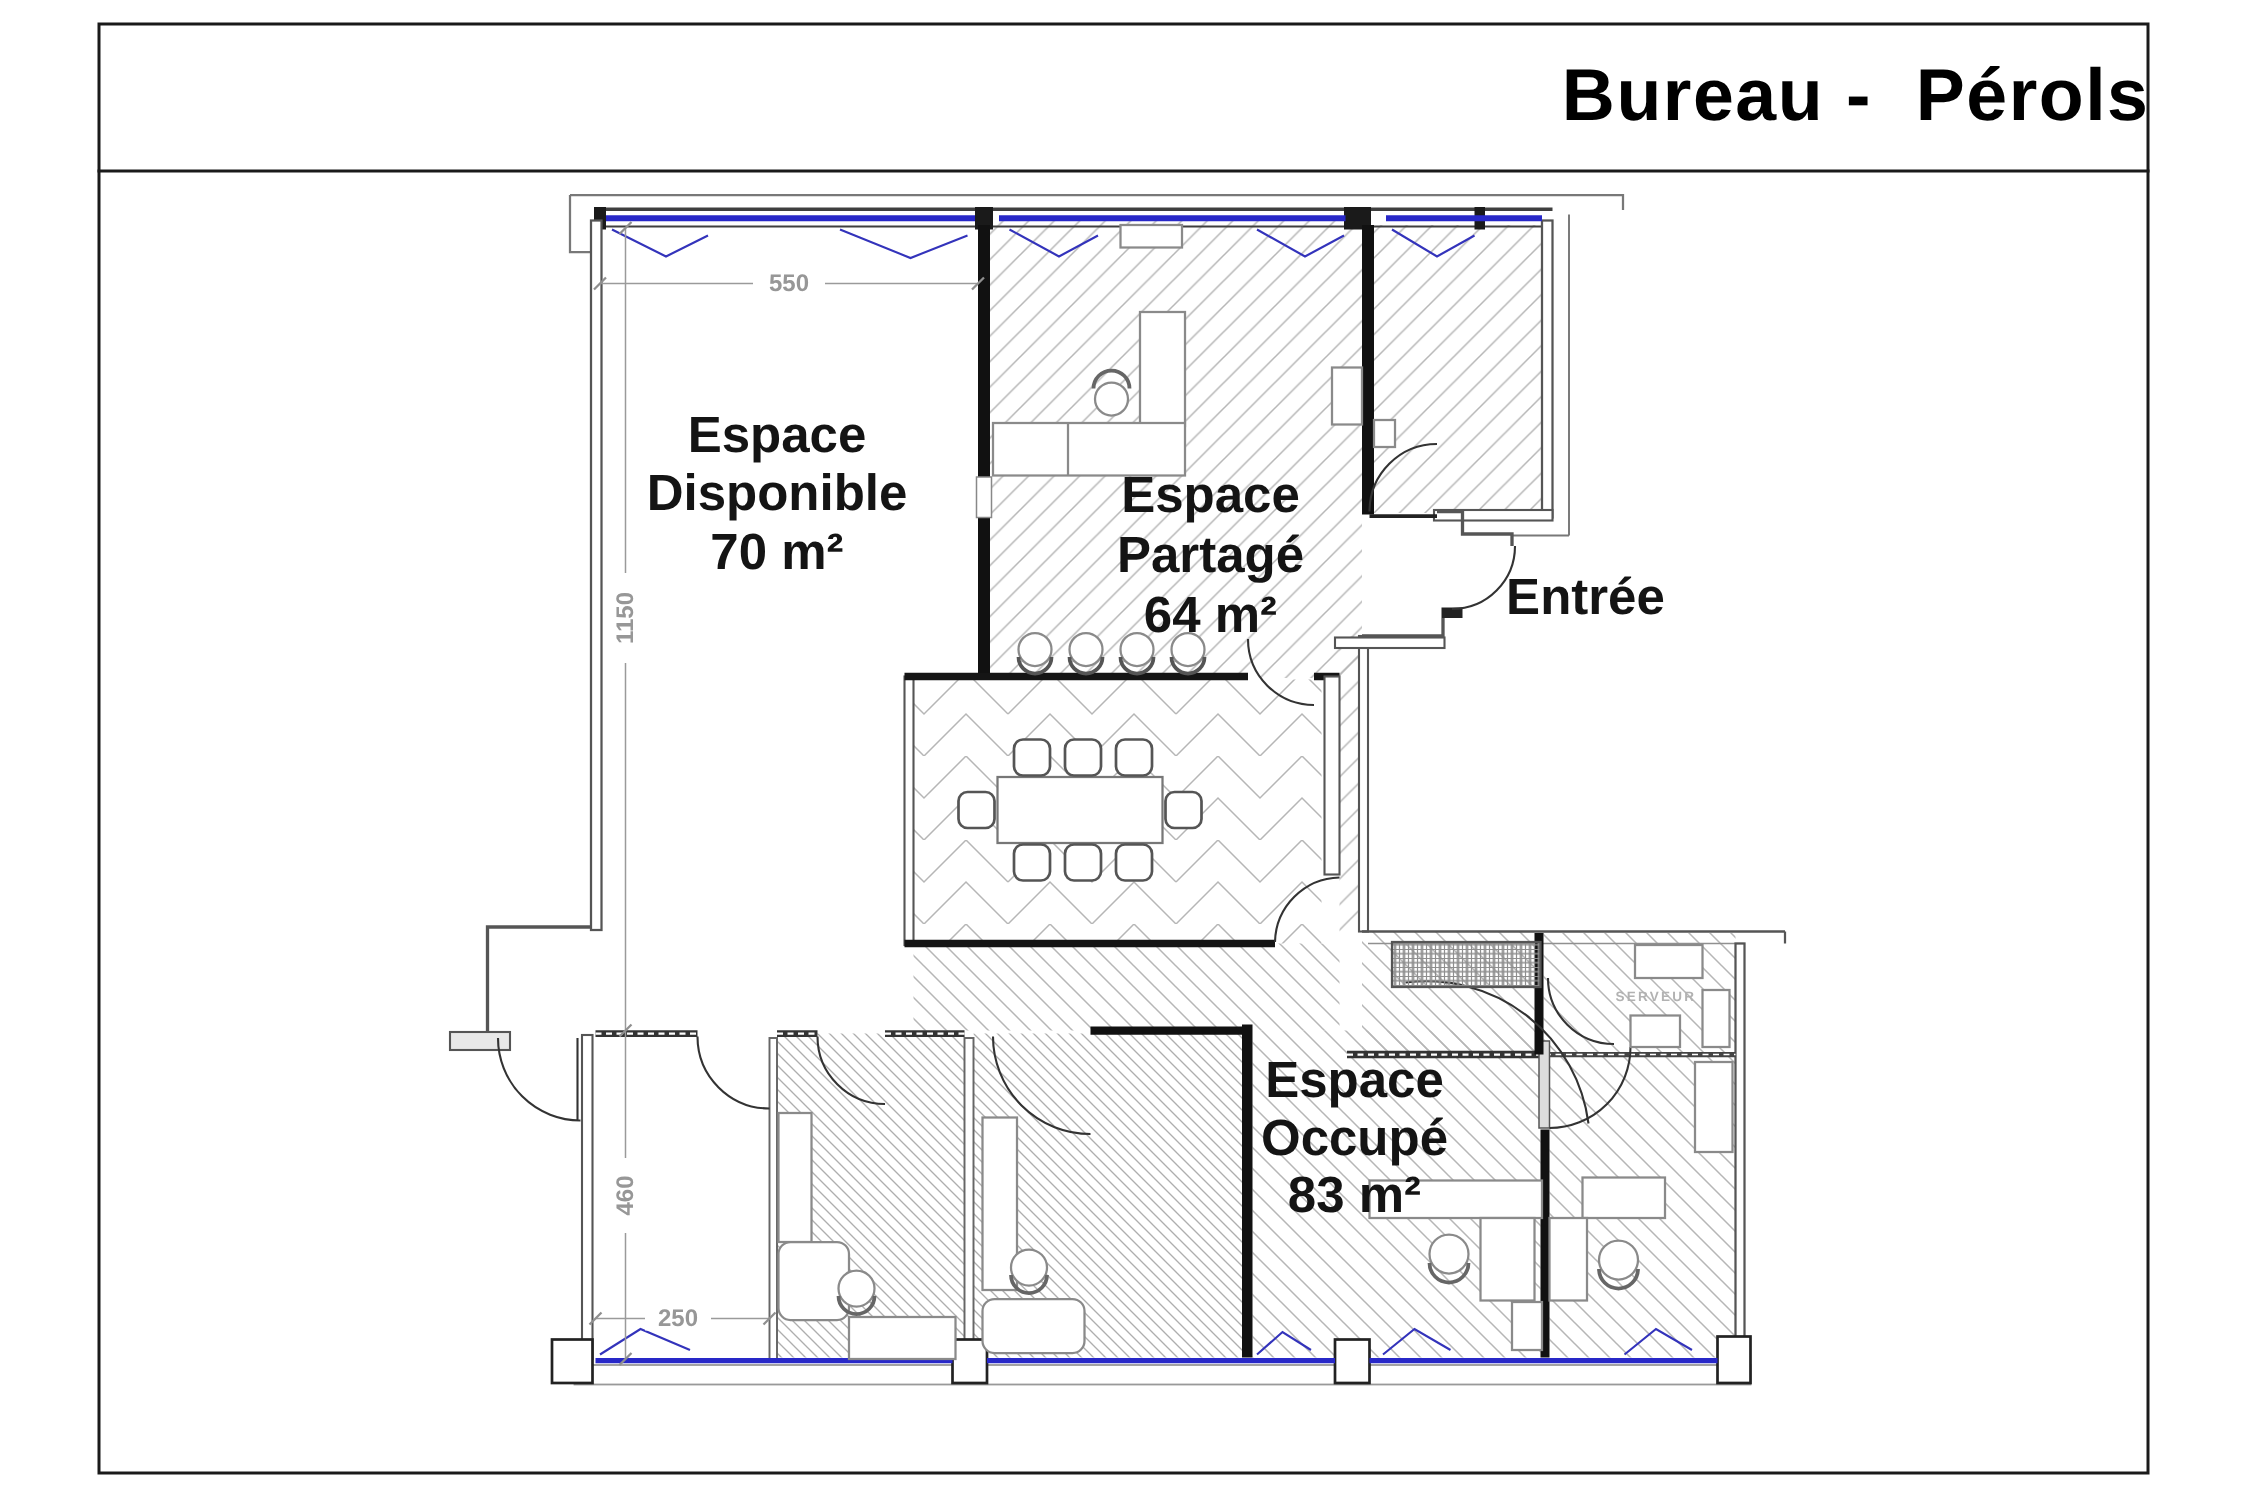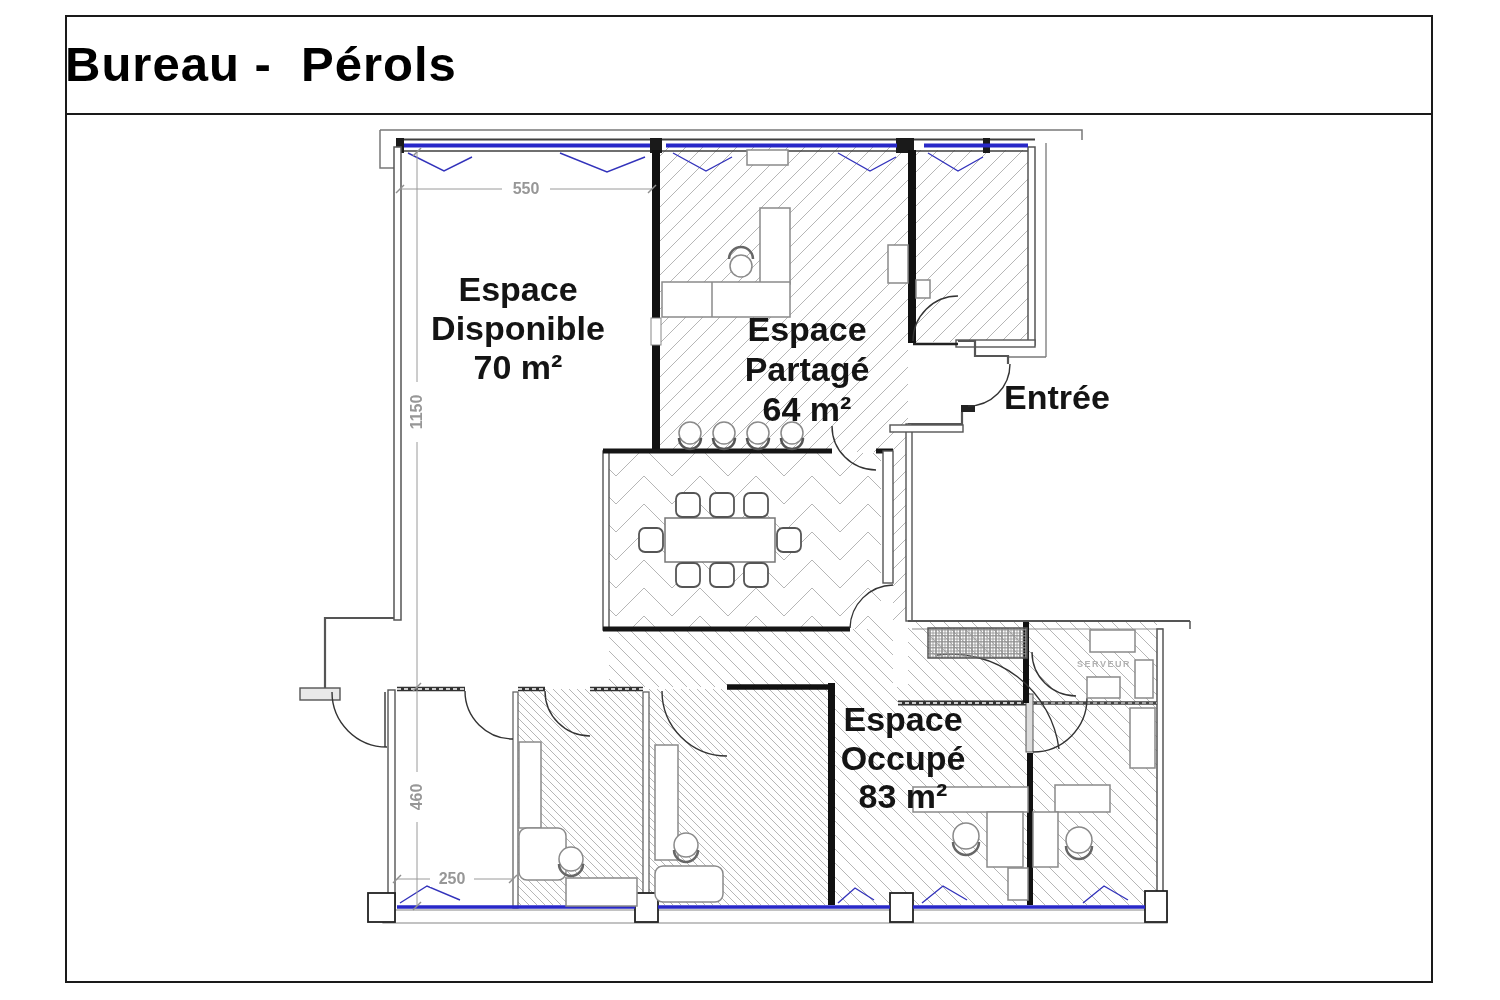--- a/index.html
+++ b/index.html
@@ -2,21 +2,21 @@
 <html><head>
 <meta charset="utf-8">
 <style>
   html,body{margin:0;padding:0;background:#fff;}
   .stage{position:relative;width:1500px;height:1000px;background:#ffffff;overflow:hidden;
          font-family:"Liberation Sans", sans-serif;}
   .page-border{position:absolute;left:65px;top:15px;width:1368px;height:968px;
                border:2.5px solid #1a1a1a;box-sizing:border-box;}
   .title-bar{position:absolute;left:65px;top:15px;width:1368px;height:100px;
              border-bottom:2.5px solid #1a1a1a;box-sizing:border-box;
-             display:flex;align-items:center;justify-content:flex-start;}
+             display:flex;align-items:center;justify-content:flex-end;}
   .title-bar span{font-size:49px;font-weight:bold;color:#000;letter-spacing:1px;white-space:pre;}
   svg{position:absolute;left:0;top:0;}
   text{font-family:"Liberation Sans", sans-serif;}
   .room-label{font-size:34px;font-weight:bold;fill:#141414;text-anchor:middle;}
   .dim-label{font-size:16px;font-weight:bold;fill:#979797;text-anchor:middle;}
   .tiny-label{font-size:9px;font-weight:bold;fill:#b2b2b2;text-anchor:middle;letter-spacing:1.5px;}
 </style>
 </head>
 <body>
 

